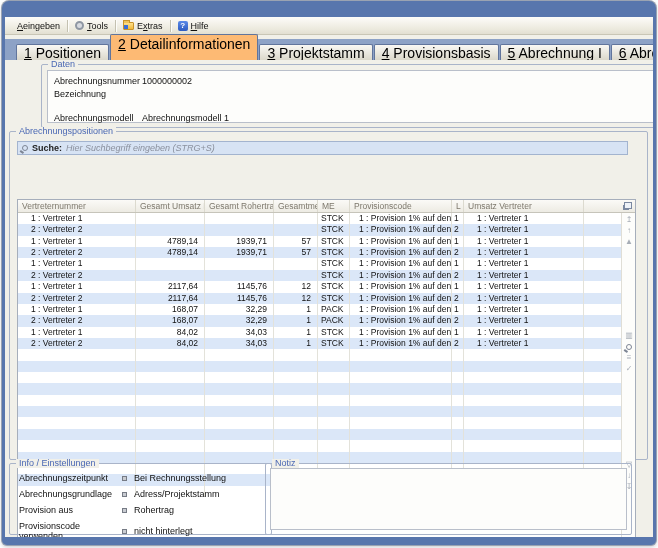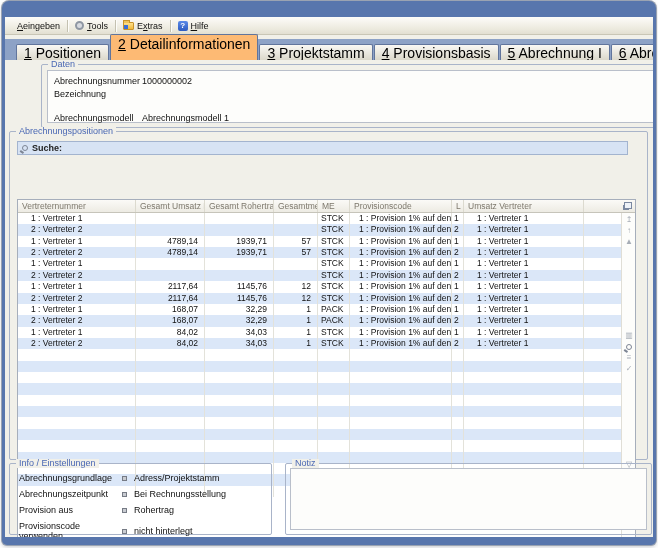--- a/index.html
+++ b/index.html
@@ -92,21 +92,21 @@
   .colchooser-icon { position:absolute; right:3px; top:2px; width:8px; height:7px; border:1px solid #7a88a0; background:#eef2f8; box-shadow:-2px 2px 0 -1px #7a88a0; }
 
   
   #box-info { left:4px; top:403px; width:263px; height:72px; }
   .irow { position:absolute; left:9px; display:flex; align-items:center; font-size:9px; color:#111; }
   .irow .ilabel { width:103px; }
   .bullet { width:5px; height:5px; border:1px solid #767b85; background:#c9ccd2; margin-right:7px; flex:0 0 auto; }
   .irow:nth-of-type(1){top:9px;} .irow:nth-of-type(2){top:25px;} .irow:nth-of-type(3){top:41px;} .irow:nth-of-type(4){top:57px;}
 
   
-  #box-notiz { left:280px; top:403px; width:367px; height:72px; }
+  #box-notiz { left:260px; top:403px; width:367px; height:72px; }
   .notiz-area { position:absolute; left:4px; top:4px; right:4px; bottom:4px; background:#fdfdfb; border:1px solid #b9bfca;
     resize:none; outline:none; font-family:"Liberation Sans",sans-serif; font-size:9px; }
 </style>
 </head>
 <body>
 
 <div class="screen">
   <div class="window">
 
 
@@ -158,20 +158,21 @@
                 <span class="dvalue">Abrechnungsmodell 1</span>
               </div>
             </div>
         </div>
 
         <div class="gbox" id="box-pos">
           <span class="gbox-legend">Abrechnungspositionen</span>
           <div class="searchbar">
             <span class="mag-icon"></span>
             <span class="search-label">Suche:</span>
+            <input class="search-input" placeholder="Hier Suchbegriff eingeben (STRG+S)" style="">
           </div>
           <div class="grid">
             <div class="grid-header">
                 <div class="hc c0">Vertreternummer</div>
                 <div class="hc c1">Gesamt Umsatz EUR</div>
                 <div class="hc c2">Gesamt Rohertrag EUR</div>
                 <div class="hc c3">Gesamtmenge</div>
                 <div class="hc c4">ME</div>
                 <div class="hc c5">Provisionscode</div>
                 <div class="hc c6">L</div>
@@ -467,28 +468,28 @@
                 <span class="nav-ic" style="top: 247px;">▽</span>
                 <span class="nav-ic" style="top: 258px;">↓</span>
                 <span class="nav-ic" style="top: 269px;">↧</span>
               </div>
           </div>
         </div>
 
         <div class="gbox" id="box-info">
           <span class="gbox-legend">Info / Einstellungen</span>
         <div class="irow">
+              <span class="ilabel">Abrechnungszeitpunkt</span>
+              <span class="bullet"></span>
+              <span class="ivalue">Bei Rechnungsstellung</span>
+            </div>
+            <div class="irow">
               <span class="ilabel">Abrechnungsgrundlage</span>
               <span class="bullet"></span>
               <span class="ivalue">Adress/Projektstamm</span>
-            </div>
-            <div class="irow">
-              <span class="ilabel">Abrechnungszeitpunkt</span>
-              <span class="bullet"></span>
-              <span class="ivalue">Bei Rechnungsstellung</span>
             </div>
             <div class="irow">
               <span class="ilabel">Provision aus</span>
               <span class="bullet"></span>
               <span class="ivalue">Rohertrag</span>
             </div>
             <div class="irow">
               <span class="ilabel">Provisionscode verwenden</span>
               <span class="bullet"></span>
               <span class="ivalue">nicht hinterlegt</span>

